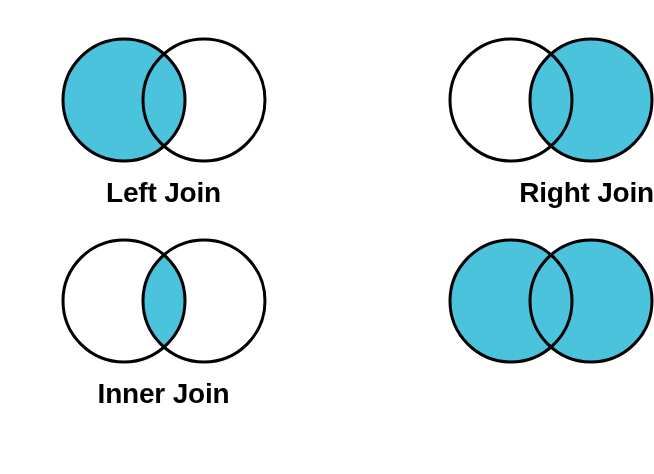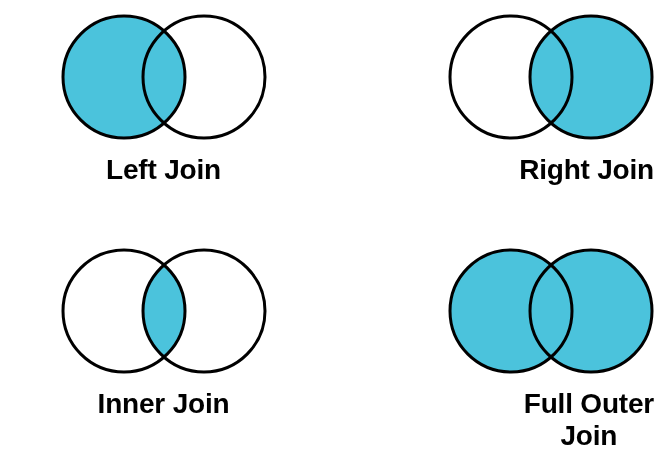--- a/index.html
+++ b/index.html
@@ -26,22 +26,22 @@
     position: absolute;
     width: 327px;
     display: flex;
     flex-direction: column;
     align-items: center;
   }
 
   
   .col-left  { left: 0px;   }
   .col-right { left: 327px; align-items: flex-end; }
-  .row-top    { top: 12px;  }
-  .row-bottom { top: 246px; }
+  .row-top    { top: 35px;  }
+  .row-bottom { top: 236px; }
 
   .venn-wrap {
     position: relative;
     width: 206px;
     height: 130px;
   }
 
   .venn-svg {
     display: block;
     width: 206px;
@@ -131,17 +131,15 @@
 
   <div class="join-cell col-right row-bottom">
     <div class="venn-wrap">
       <svg class="venn-svg" viewBox="0 0 206 130">
         <circle cx="63" cy="65" r="61" fill="#4BC3DC"></circle>
         <circle cx="143" cy="65" r="61" fill="#4BC3DC"></circle>
         <circle cx="63" cy="65" r="61" fill="none" stroke="#000000" stroke-width="3"></circle>
         <circle cx="143" cy="65" r="61" fill="none" stroke="#000000" stroke-width="3"></circle>
       </svg>
     </div>
-    <div class="join-label">Full Outer
-Join</div>
   </div>
 
 </div>
 
 </body></html>

